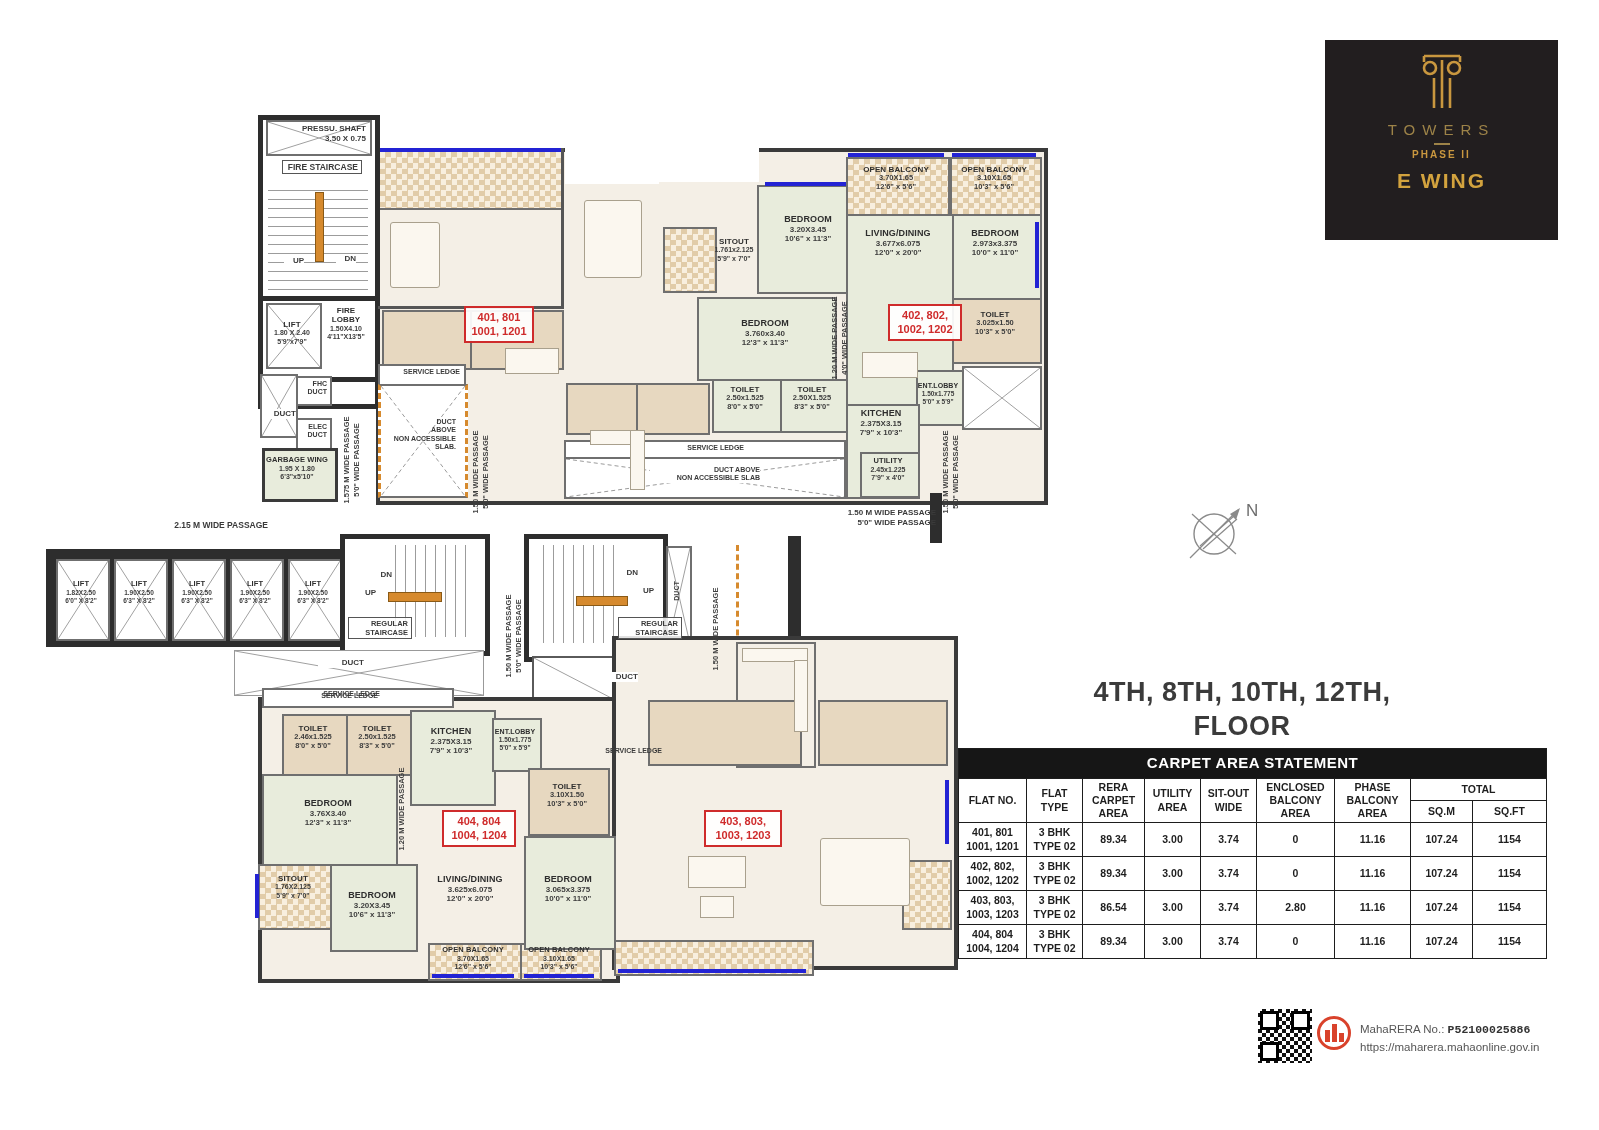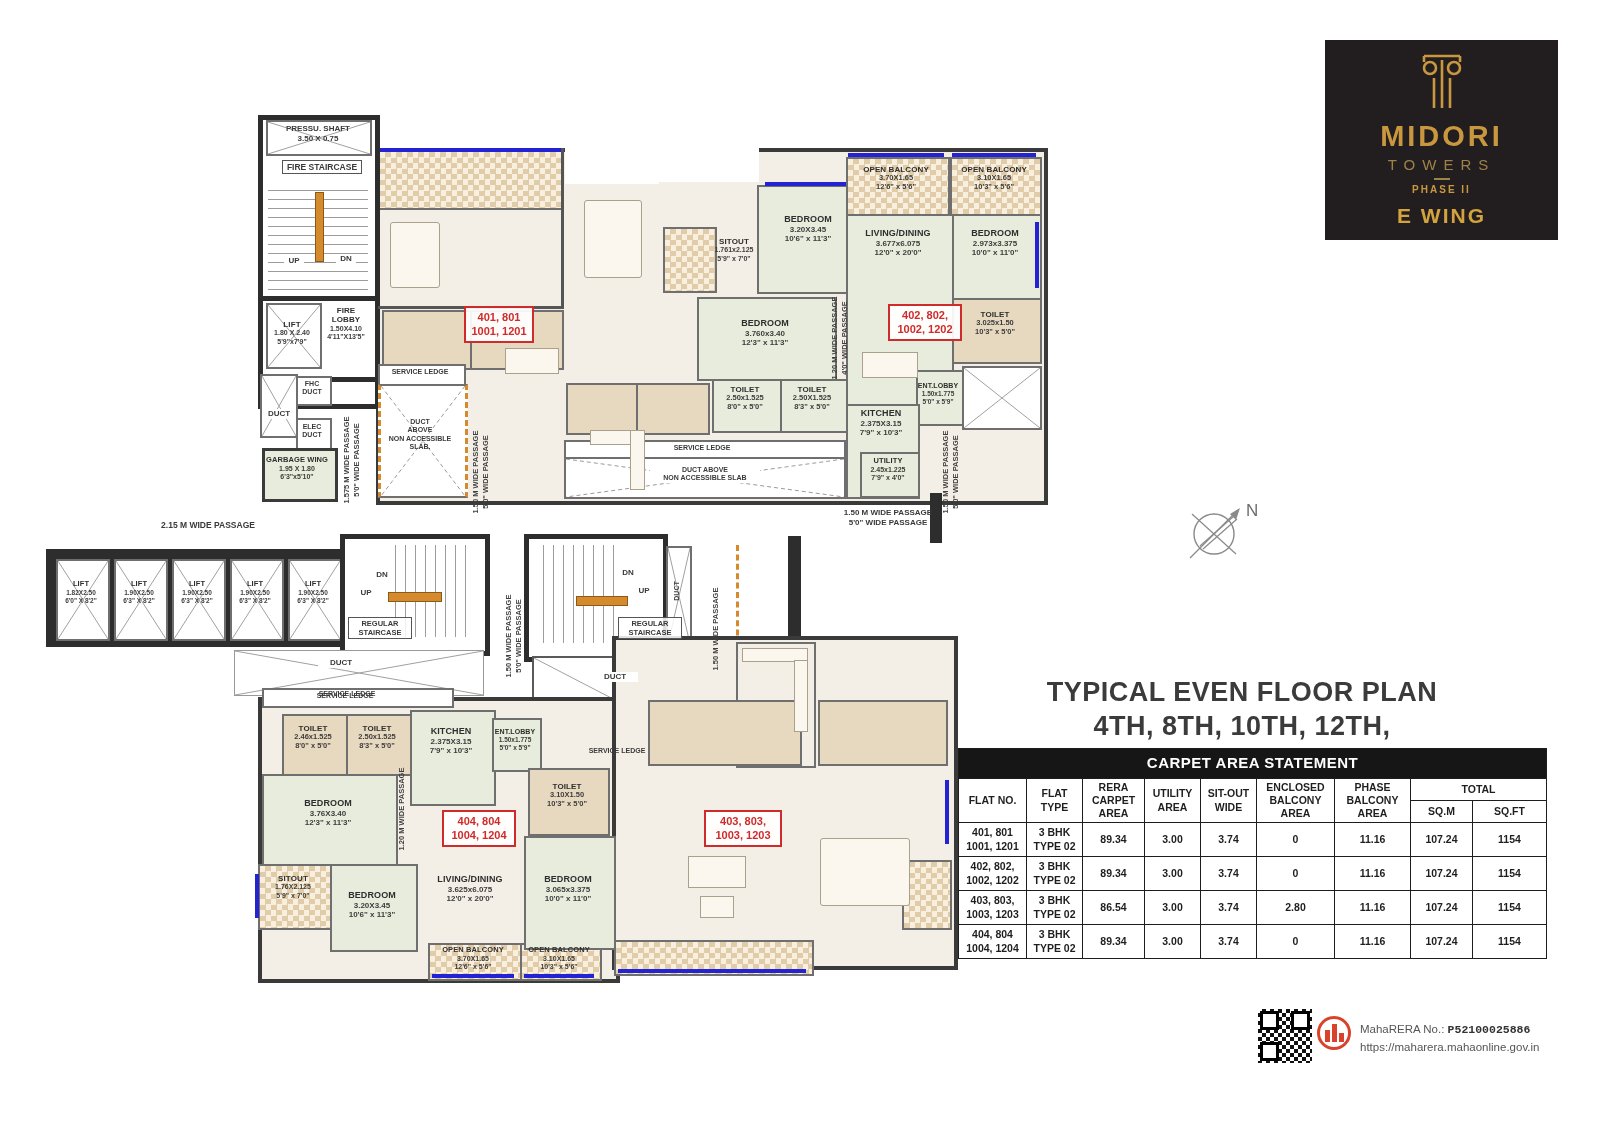--- a/index.html
+++ b/index.html
@@ -14,21 +14,21 @@
   .fill-white{background:#fff;}
   .hatch{background:repeating-conic-gradient(#e1cca9 0% 25%,#f8efdf 0% 50%) 0 0/11px 11px;}
   .wallbox{position:absolute;background:#fff;border:5px solid #2d2d2d;}
   .bar{position:absolute;background:#2d2d2d;}
   .blue{position:absolute;background:#2323d4;}
   .orange{position:absolute;background:#d68a2e;}
   .orangedash{position:absolute;border-left:3px dashed #d68a2e;}
   .lbl{position:absolute;text-align:center;color:#2e2e2e;line-height:1.18;z-index:6;}
   .lbl .nm{display:block;font-weight:700;font-size:9px;letter-spacing:.1px;}
   .lbl .dim{display:block;font-weight:600;font-size:8px;color:#3d3d3d;}
-  .slbl{position:absolute;font-weight:700;font-size:8px;color:#3a3a3a;text-align:center;z-index:6;line-height:1.2;}
+  .slbl{position:absolute;font-weight:700;font-size:8px;color:#3a3a3a;text-align:right;z-index:6;line-height:1.2;}
   .boxed{border:1px solid #555;background:rgba(255,255,255,.85);padding:1px 3px;}
   .vlbl{position:absolute;display:flex;flex-direction:column;align-items:center;justify-content:center;
     transform:rotate(-90deg);font-size:7.5px;font-weight:700;color:#3f3f3f;line-height:1.35;
     white-space:nowrap;text-align:center;z-index:6;}
   .redbox{position:absolute;border:2px solid #cf2b2b;color:#cf2b2b;background:rgba(255,255,255,.92);
     font-weight:700;font-size:11px;text-align:center;line-height:1.3;padding:2px 4px;z-index:7;}
   .x{position:absolute;inset:0;width:100%;height:100%;}
   .x line{stroke:#a0a0a0;stroke-width:1;}
   .xd line{stroke:#9b9b9b;stroke-width:1;stroke-dasharray:4 3;}
   .stairs-v{background:repeating-linear-gradient(to right,#fff 0 9px,#9c9c9c 9px 10px);}
@@ -510,40 +510,38 @@
         <line x1="14" y1="4" x2="50" y2="4"></line>
         <line x1="14" y1="4" x2="14" y2="10"></line>
           <line x1="50" y1="4" x2="50" y2="10"></line>
         <circle cx="20" cy="16" r="6"></circle>
           <circle cx="44" cy="16" r="6"></circle>
         <line x1="32" y1="8" x2="32" y2="56"></line>
         <line x1="24" y1="26" x2="24" y2="56"></line>
         <line x1="40" y1="26" x2="40" y2="56"></line>
       </g>
     </svg>
-    <div class="brand">MIDORI</div>
     <div class="sub">TOWERS</div>
     <div class="dash"></div>
     <div class="phase">PHASE II</div>
     <div class="wingname">E WING</div>
   </div>
 
   <svg class="compass" width="86" height="64" viewBox="0 0 86 64">
     <circle cx="36" cy="36" r="20" fill="none" stroke="#8a8a8a" stroke-width="1.4"></circle>
     <line x1="12" y1="60" x2="60" y2="12" stroke="#8a8a8a" stroke-width="1.2"></line>
     <line x1="14" y1="16" x2="58" y2="56" stroke="#8a8a8a" stroke-width="1.2"></line>
     <line x1="22" y1="48" x2="56" y2="18" stroke="#8a8a8a" stroke-width="1.2"></line>
     <line x1="25" y1="51" x2="59" y2="21" stroke="#8a8a8a" stroke-width="1.2"></line>
     <polygon points="62,10 52,16 58,22" fill="#8a8a8a"></polygon>
     <text x="68" y="18" font-size="17" fill="#6e6e6e" font-family="Liberation Sans, sans-serif">N</text>
   </svg>
   <div class="abs" style="left:1246px;top:498px;font-size:0;">N</div>
 
   <div class="plan-title">
-    <div>TYPICAL EVEN FLOOR PLAN</div>
     <div>4TH, 8TH, 10TH, 12TH, FLOOR</div>
   </div>
 
   <table class="ctable">
     <colgroup>
       <col style="width:68px">
         <col style="width:56px">
         <col style="width:62px">
         <col style="width:56px">
       <col style="width:56px">

